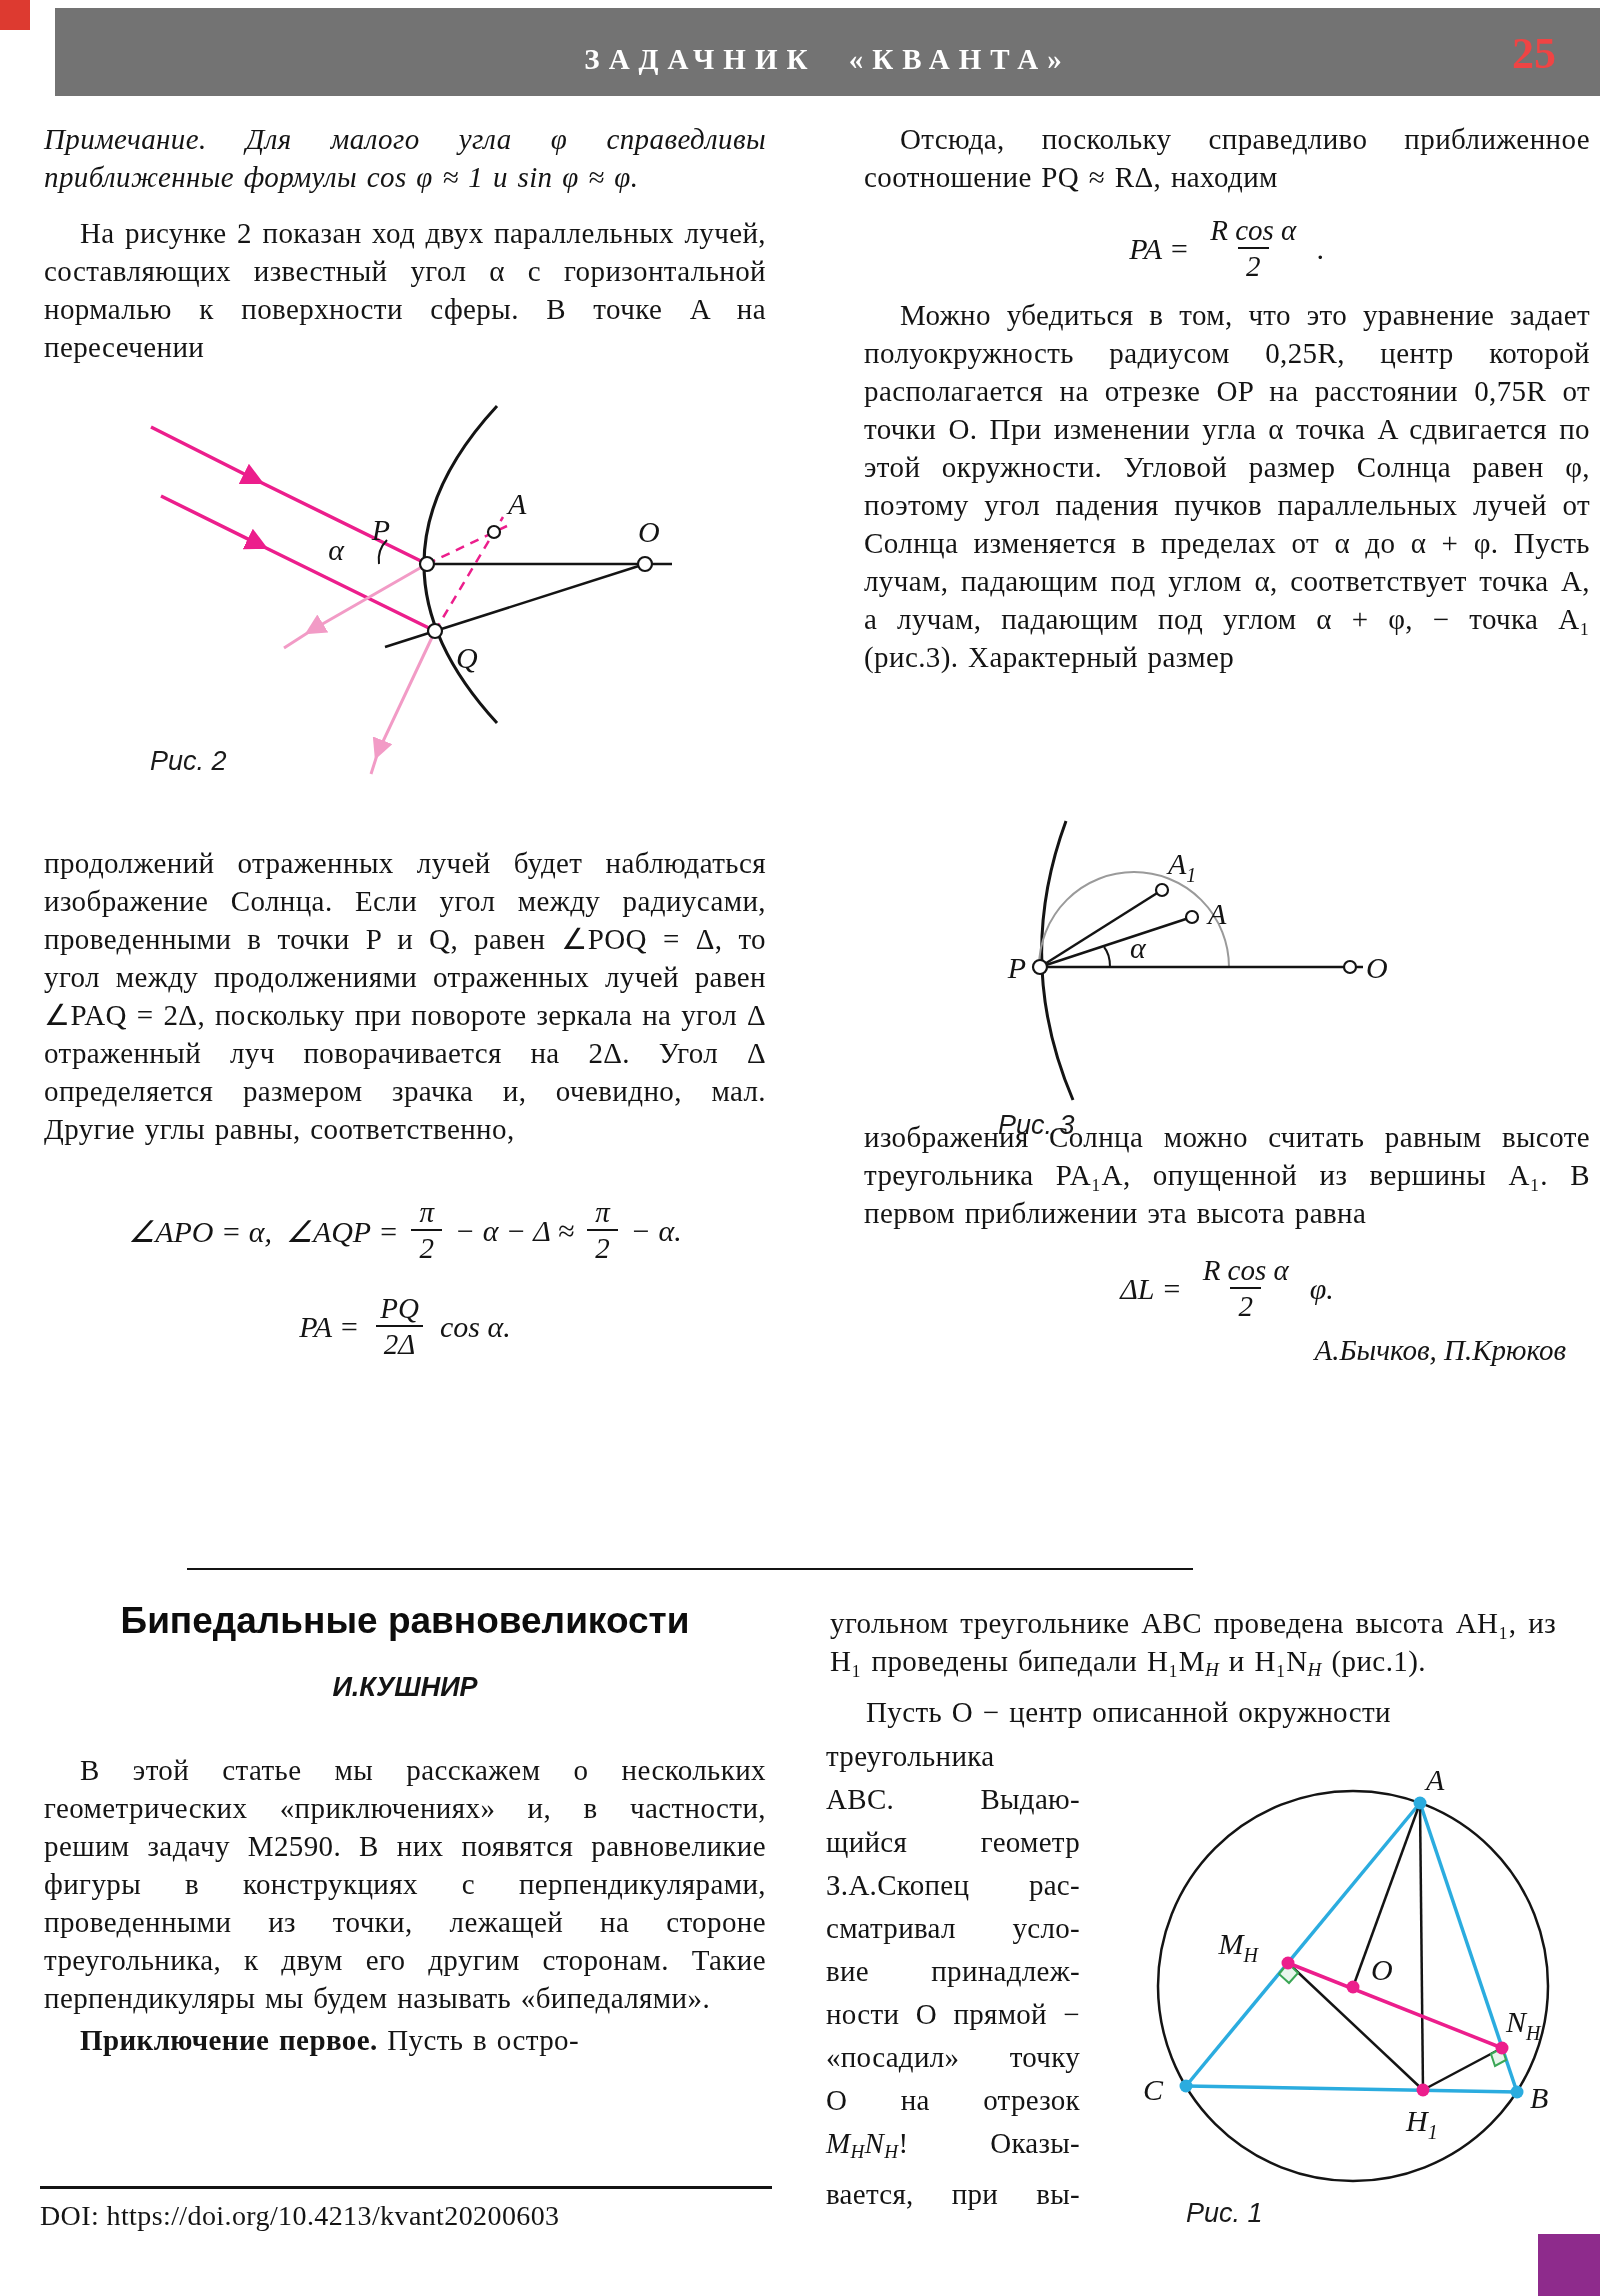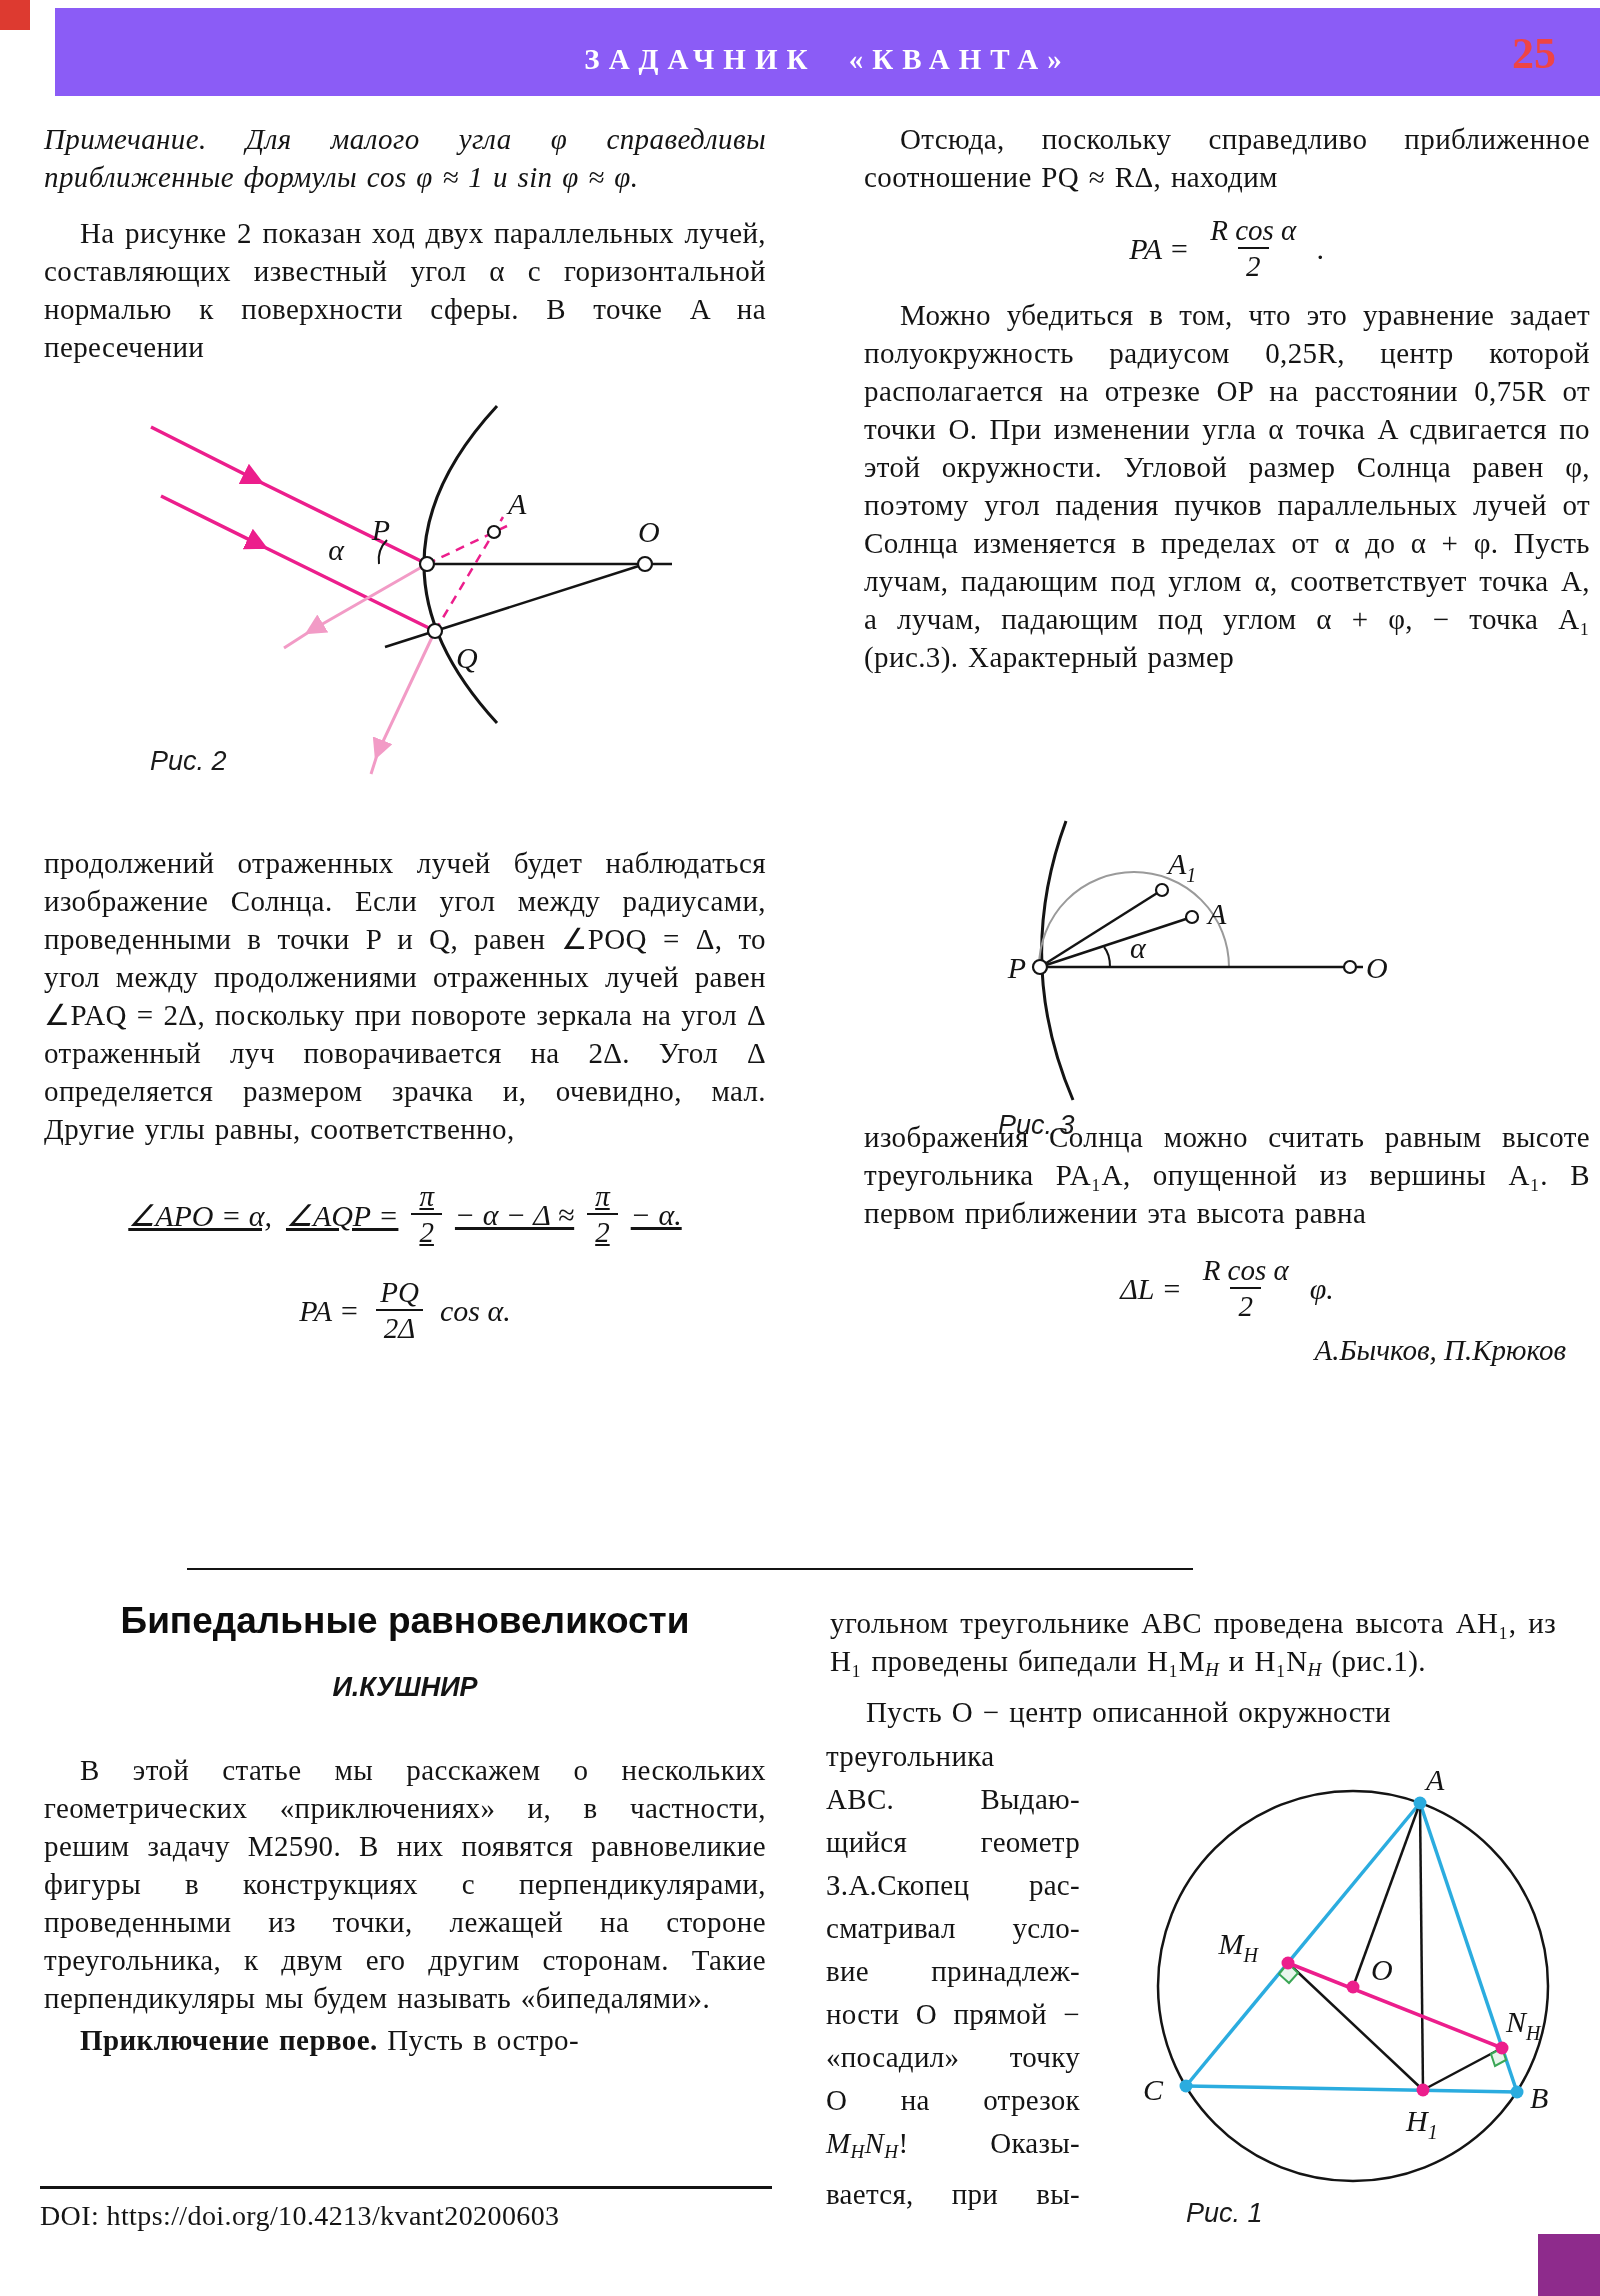--- a/index.html
+++ b/index.html
@@ -1,21 +1,21 @@
 <!DOCTYPE html>
 <html><head>
 <meta charset="utf-8">
 <style>
   html,body{margin:0;padding:0;background:#ffffff;}
   .page{position:relative;width:1600px;height:2296px;background:#fff;
         font-family:"Liberation Serif",serif;color:#141414;overflow:hidden;}
 
   
   .corner-red{position:absolute;left:0;top:0;width:30px;height:30px;background:#dd3a30;}
-  .header{position:absolute;left:55px;top:8px;width:1545px;height:88px;background:#8b5cf6;
+  .header{position:absolute;left:55px;top:8px;width:1545px;height:88px;background:#737373;
           display:flex;align-items:center;justify-content:center;}
   .header-title{color:#fff;font-family:"Liberation Serif",serif;font-weight:700;
           font-size:29px;letter-spacing:9px;word-spacing:16px;padding-top:14px;}
   .page-num{position:absolute;right:44px;top:32px;color:#ef4444;font-weight:700;
           font-size:44px;font-family:"Liberation Serif",serif;line-height:1;}
 
   
   .col{position:absolute;width:730px;}
   #col-left{left:40px;top:116px;}
   #col-right{left:860px;top:116px;width:734px;}
@@ -27,21 +27,21 @@
   .indent{text-indent:36px;}
   .note{font-style:italic;margin-bottom:18px;}
   .sp{width:100%;}
 
   .formula{display:flex;justify-content:center;align-items:center;
            font-size:30px;font-style:italic;font-family:"Liberation Serif",serif;}
   .formula .seg{margin:0 7px;white-space:nowrap;}
   .frac{display:inline-flex;flex-direction:column;align-items:center;margin:0 6px;}
   .frac .num{padding:0 8px;line-height:1.15;font-size:29px;}
   .frac .den{border-top:2.2px solid #141414;padding:0 8px;line-height:1.2;font-size:29px;}
-  #f1{margin:32px 0 14px 0;text-decoration:underline;}
+  #f1{margin:48px 0 14px 0;}
   #f2{margin:26px 0 0 0;}
   #f3{margin:18px 0 12px 0;}
   #f4{margin:22px 0 10px 0;}
 
   .authors{font-style:italic;font-size:29px;text-align:right;padding-right:28px;margin-top:6px;}
 
   .art-title{font-family:"Liberation Sans",sans-serif;font-weight:700;font-size:37px;
              text-align:center;color:#0d0d0d;}
   .art-author{font-family:"Liberation Sans",sans-serif;font-weight:700;font-style:italic;
              font-size:27px;text-align:center;margin-top:30px;}

